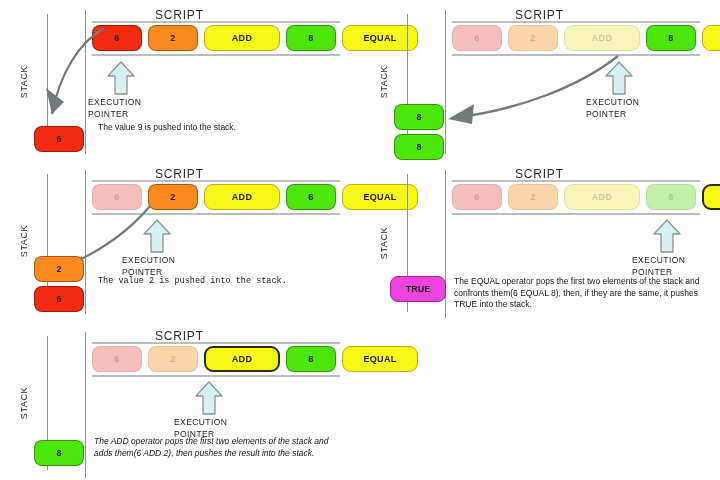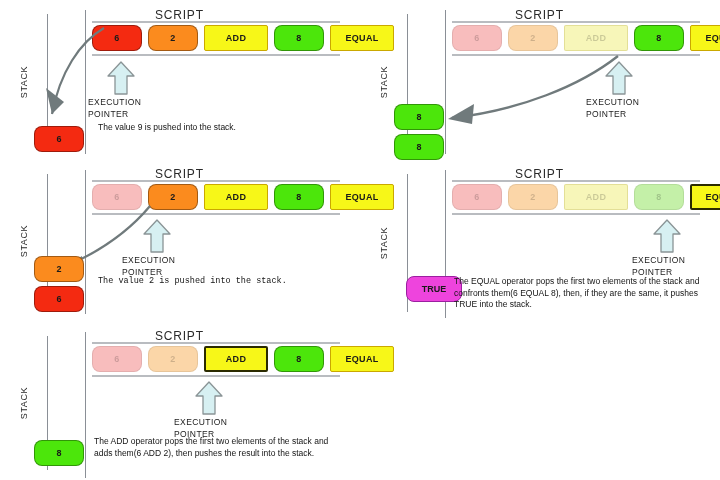--- a/index.html
+++ b/index.html
@@ -24,21 +24,21 @@
   .script-title{position:absolute;font-size:12px;letter-spacing:.8px;color:#2a2a2a;}
   .hr{position:absolute;height:2px;background:#b9bcc0;}
   .script-row{position:absolute;display:flex;align-items:center;}
   .tok{
     box-sizing:border-box;
     display:flex;align-items:center;justify-content:center;
     font-size:9px;font-weight:bold;letter-spacing:.3px;
     height:26px;margin-right:6px;
   }
   .tok.num{border-radius:8px;border:1.5px solid rgba(0,0,0,.35);width:50px;}
-  .tok.op{border-radius:2px;border:1.5px solid #caa800;width:64px;}
+  .tok.op{border-radius:9px;border:1.5px solid #caa800;width:76px;}
   .tok.faded{border-color:rgba(0,0,0,.08);color:rgba(0,0,0,.18);}
   .tok.op.faded{border-color:rgba(190,180,90,.35);}
   .tok.active-op{border:2px solid #2b2b00;}
   
   .cell{
     position:absolute;box-sizing:border-box;
     width:50px;height:26px;border-radius:8px;
     display:flex;align-items:center;justify-content:center;
     font-size:9px;font-weight:bold;border:1.5px solid rgba(0,0,0,.35);
   }
@@ -184,21 +184,21 @@
   <div class="hr" style="left:92px;top:55px;width:248px;"></div>
 
   <div class="exec" style="left:272px;top:60px;width:70px;">
     <svg width="30" height="36" viewBox="0 0 30 36">
       <path d="M15 2 L28 16 L21 16 L21 34 L9 34 L9 16 L2 16 Z" fill="#D7F0F2" stroke="#8a9496" stroke-width="1.3" stroke-linejoin="round"></path>
     </svg>
     <div class="cap">EXECUTION</div>
     <div class="cap">POINTER</div>
   </div>
 
-  <div style="position:absolute;left:30px;top:118px;width:66px;height:30px;margin-left:16px;">
+  <div style="position:absolute;left:30px;top:118px;width:66px;height:30px;">
       <div class="cell" style="background: rgb(238, 68, 221); top: 0px; left: 0px; width: 56px; border-color: rgb(155, 31, 160);">TRUE</div>
     </div>
   <div class="caption" style="left:94px;top:118px;width:248px;">The EQUAL operator pops the first two elements of the stack and confronts them(6 EQUAL 8), then, if they are the same, it pushes TRUE into the stack.</div>
 </div>
 
 <div class="panel" style="left:0;top:320px;width:355px;height:160px;">
   <div class="stack-axis" style="left:14px;top:10px;height:146px;">
     <div class="stack-rule"></div>
     <div class="stack-label">STACK</div>
   </div>
@@ -219,14 +219,14 @@
     <svg width="30" height="36" viewBox="0 0 30 36">
       <path d="M15 2 L28 16 L21 16 L21 34 L9 34 L9 16 L2 16 Z" fill="#D7F0F2" stroke="#8a9496" stroke-width="1.3" stroke-linejoin="round"></path>
     </svg>
     <div class="cap">EXECUTION</div>
     <div class="cap">POINTER</div>
   </div>
 
   <div style="position:absolute;left:34px;top:120px;width:60px;height:30px;">
       <div class="cell" style="background: rgb(76, 230, 11); top: 0px; left: 0px;">8</div>
     </div>
-  <div class="caption" style="left:94px;top:116px;width:244px;">The ADD operator pops the first two elements of the stack and adds them(6 ADD 2), then pushes the result into the stack.</div>
+  <div class="caption" style="left:94px;top:116px;width:244px;font-style:italic;">The ADD operator pops the first two elements of the stack and adds them(6 ADD 2), then pushes the result into the stack.</div>
 </div>
 
 </body></html>

